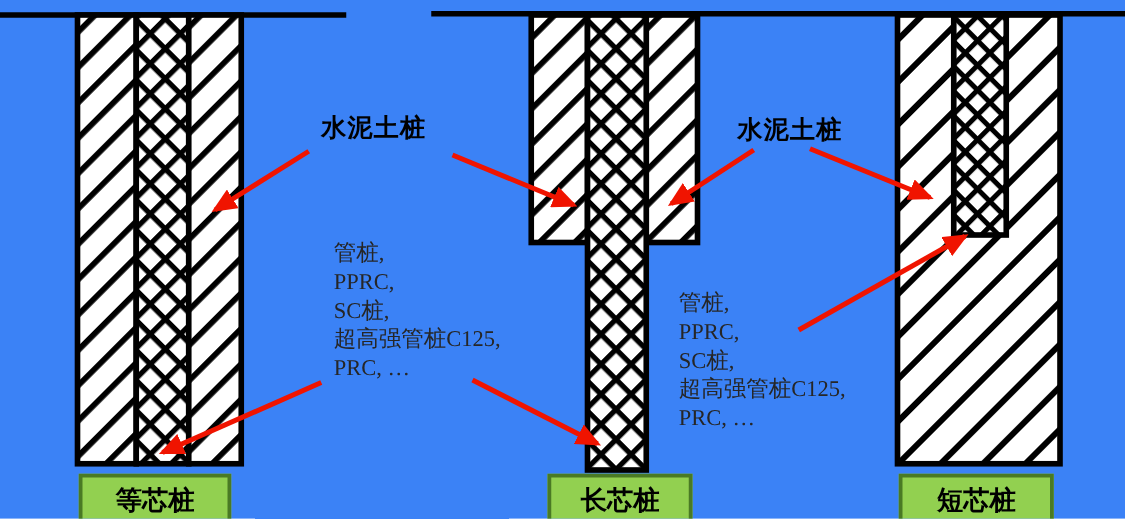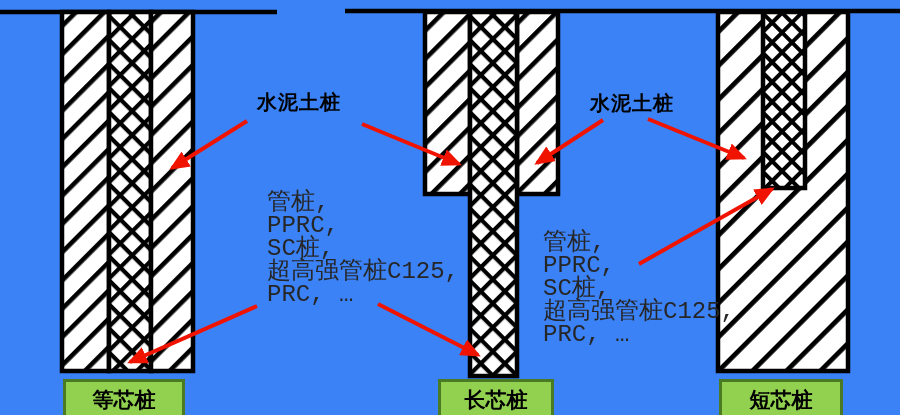--- a/index.html
+++ b/index.html
@@ -7,22 +7,22 @@
     position:relative;width:900px;height:415px;overflow:hidden;
     background:#3b82f6;font-family:"Liberation Sans",sans-serif;
   }
   #diagram-svg{position:absolute;left:0;top:0;}
   .cement-label{
     position:absolute;font-weight:bold;font-size:20px;color:#000;
     letter-spacing:1px;white-space:nowrap;
     font-family:"Liberation Sans",sans-serif;
   }
   .core-text{
-    position:absolute;font-size:24px;line-height:23px;color:#262626;
-    font-family:Liberation Mono, monospace;white-space:nowrap;
+    position:absolute;font-size:18px;line-height:23px;color:#262626;
+    font-family:Liberation Serif, serif;white-space:nowrap;
   }
   .core-text div{white-space:nowrap;}
   .pile-tag{
     position:absolute;height:40px;box-sizing:border-box;
     border:3px solid #4a7a24;background:#92d050;
     display:flex;align-items:flex-start;justify-content:center;
     font-weight:bold;font-size:21px;color:#000;padding-top:4px;
     font-family:"Liberation Sans",sans-serif;
   }
 </style>

